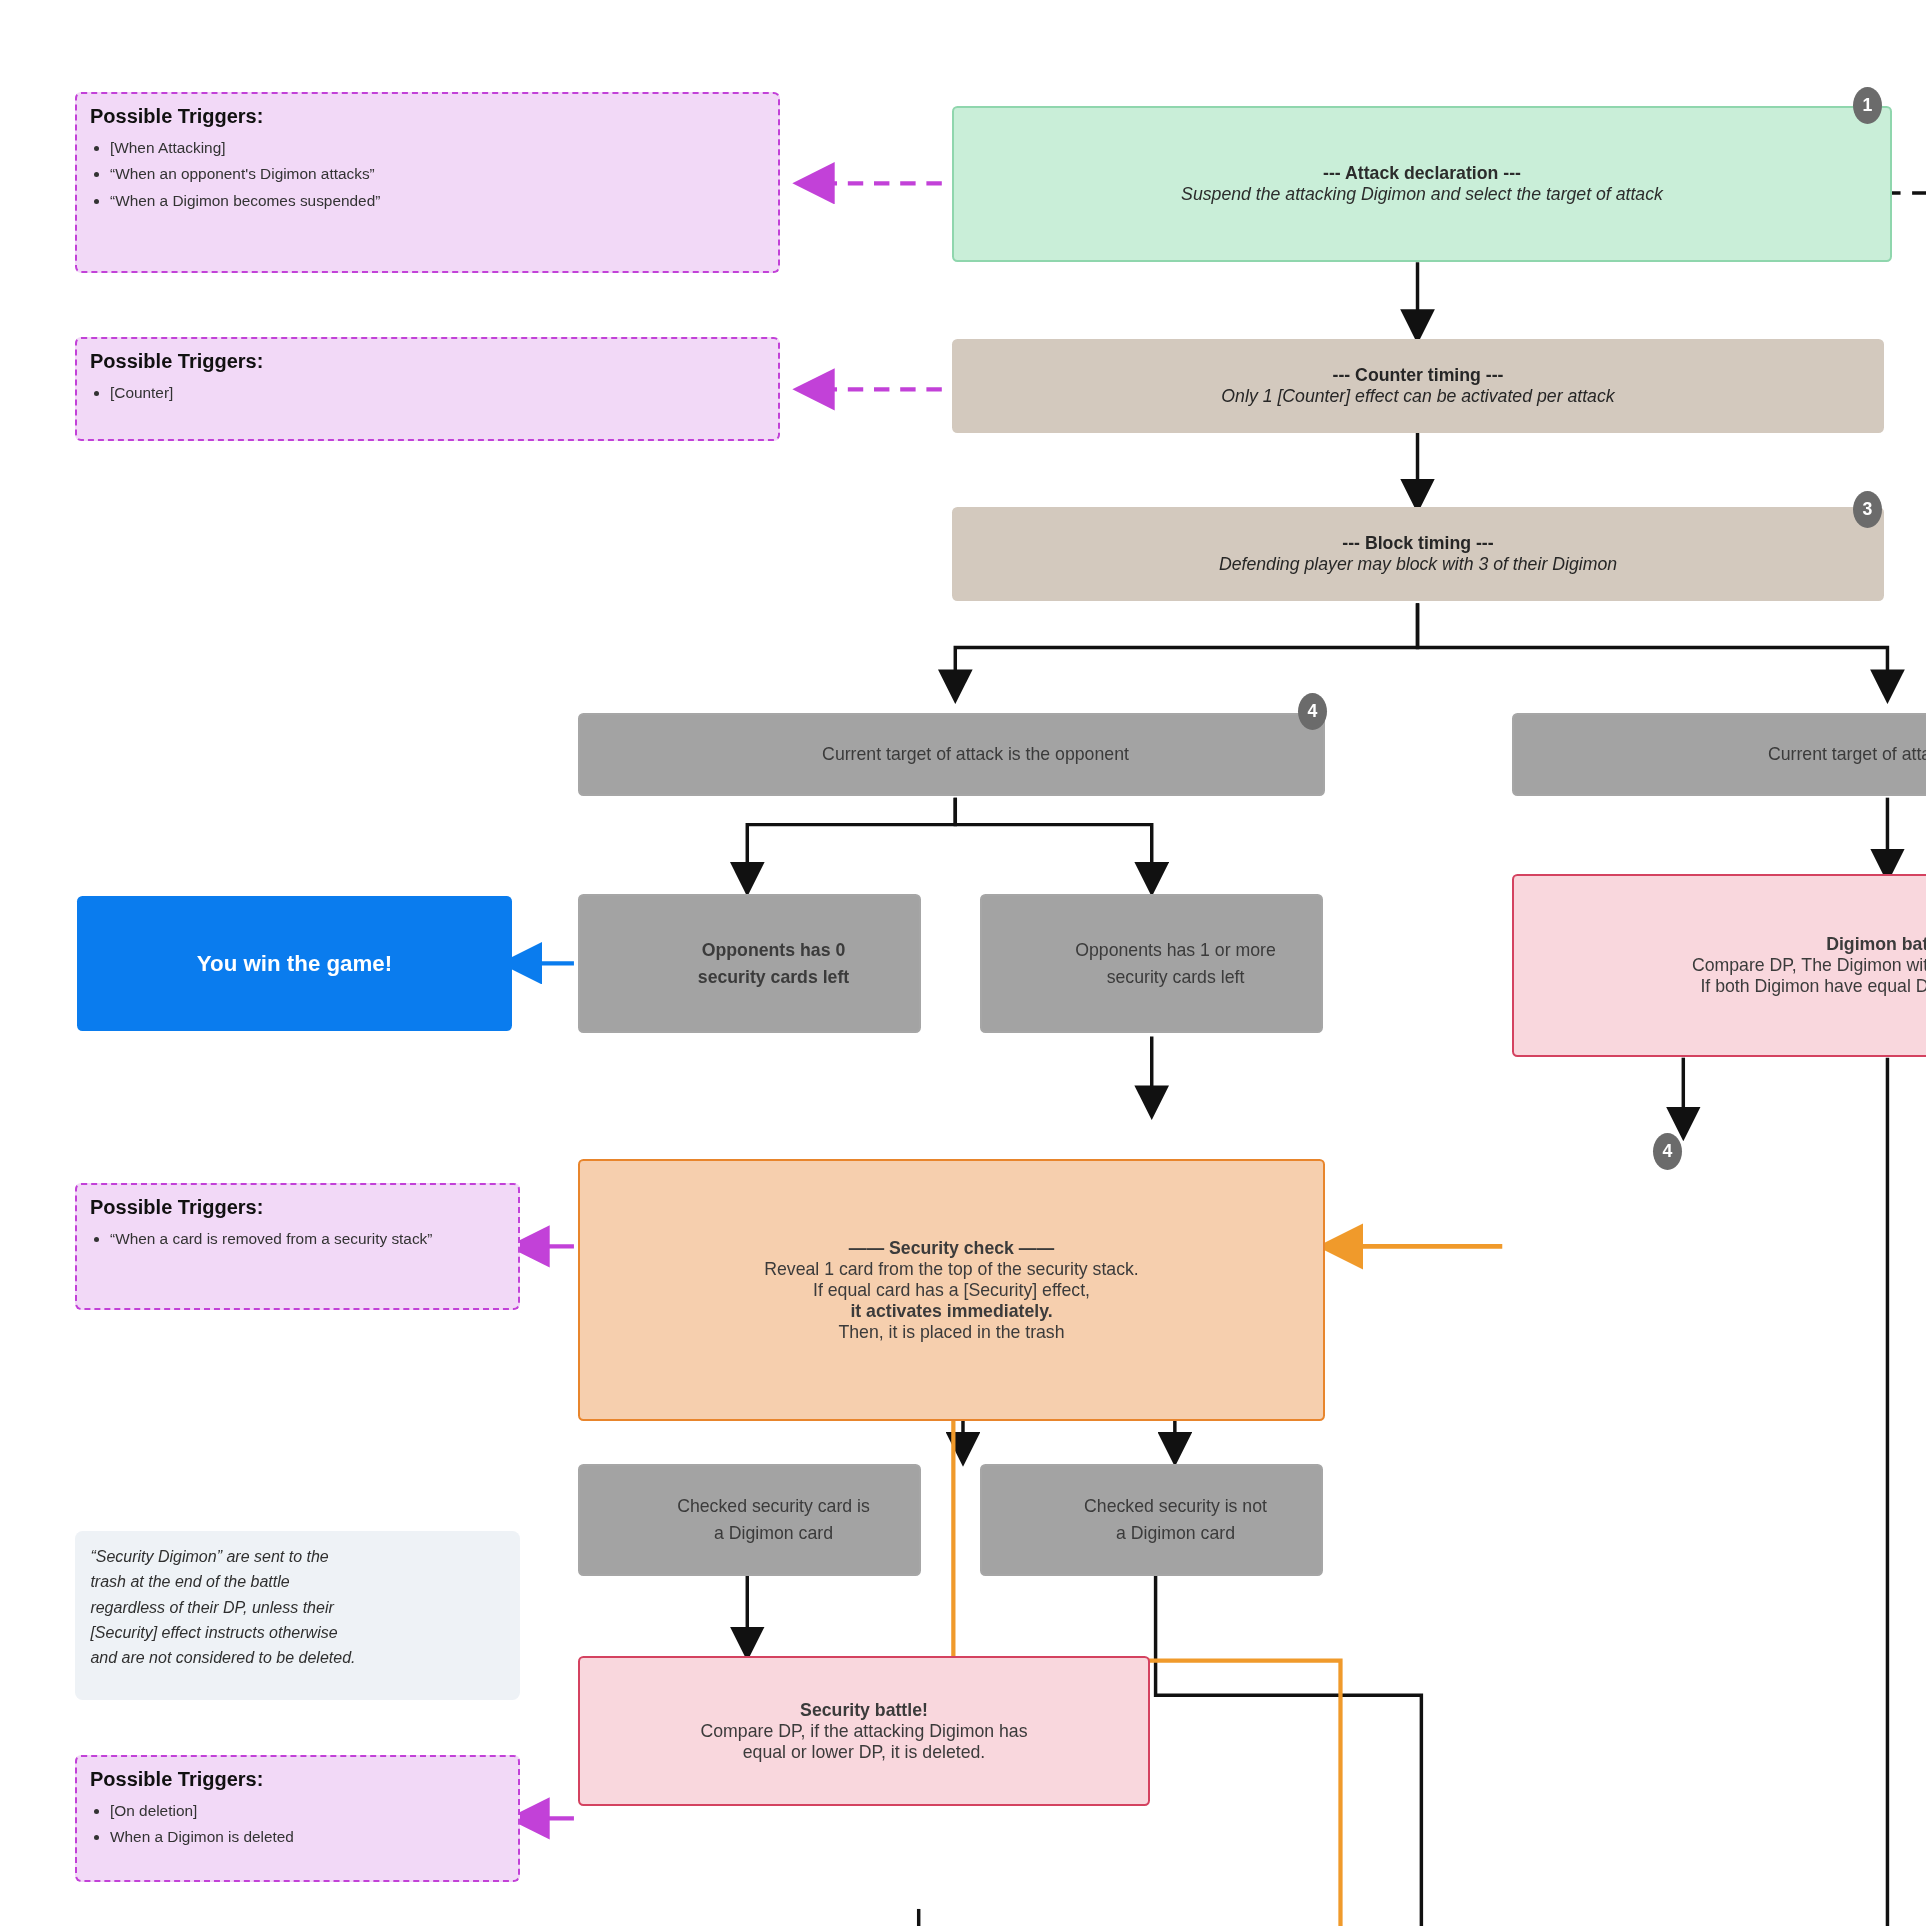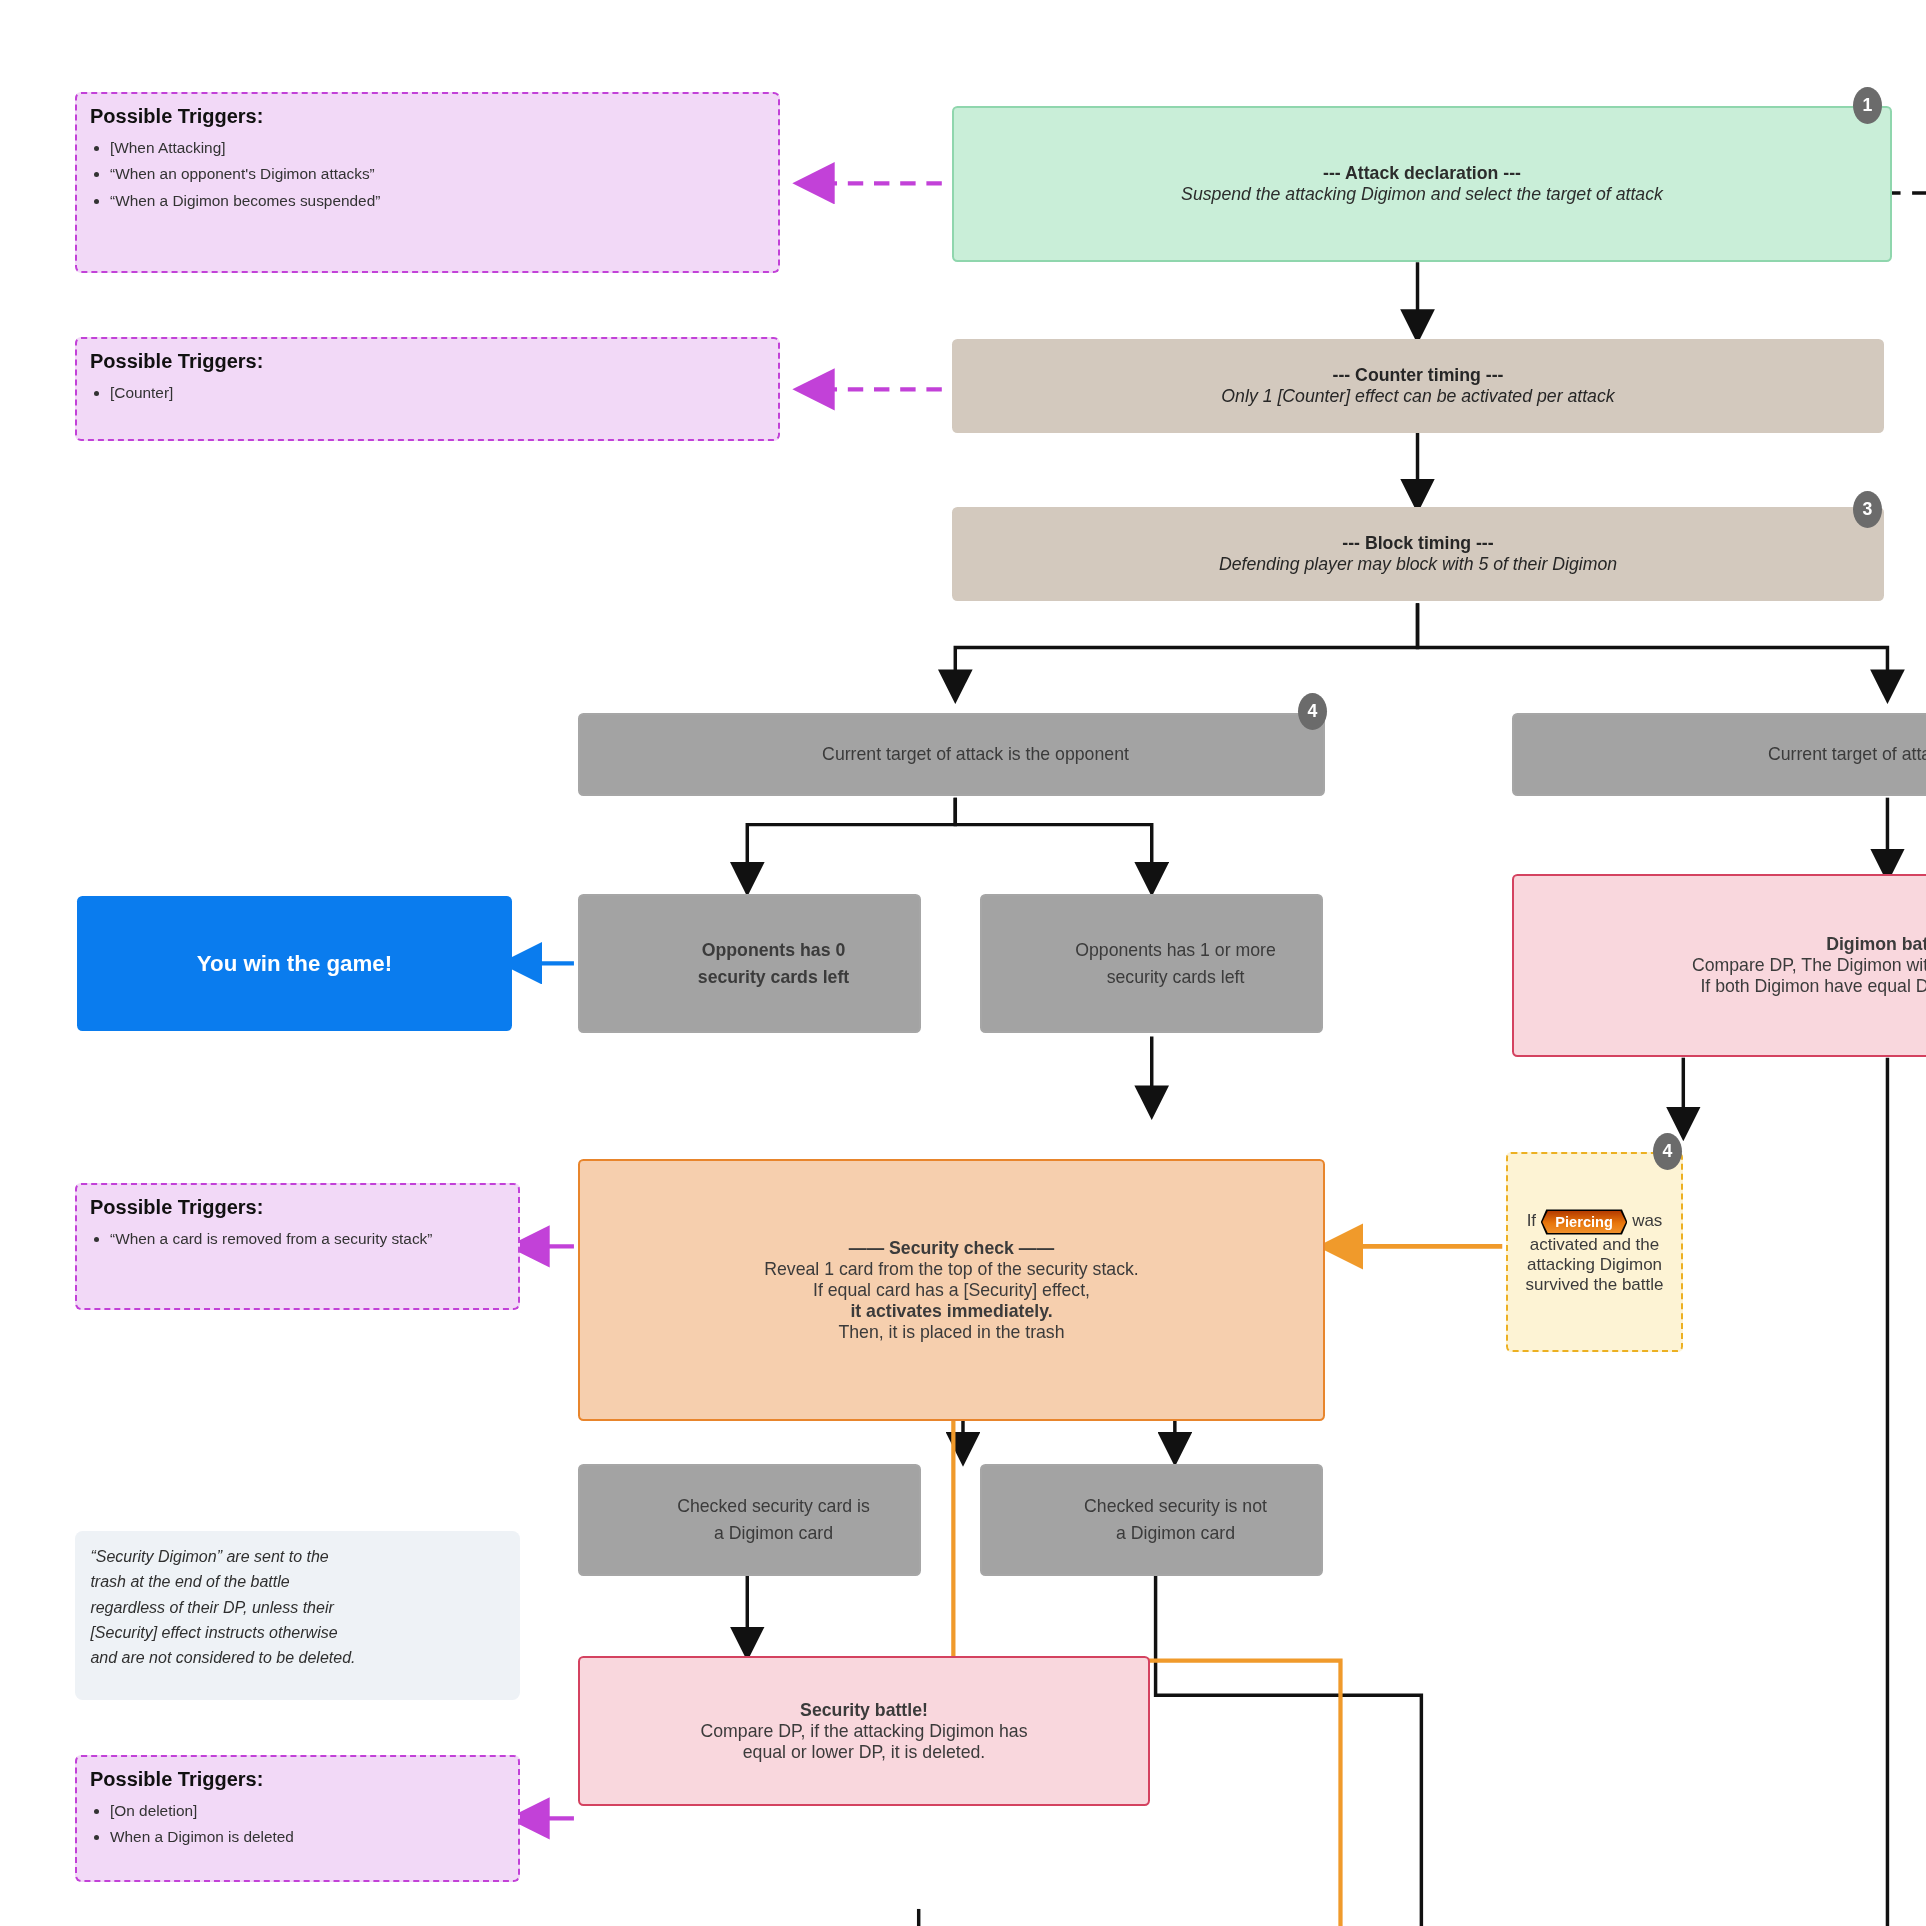--- a/index.html
+++ b/index.html
@@ -150,21 +150,21 @@
   </div>
   <div class="marker" style="left:1853px;top:87px;">1</div>
 
   <div class="node beige" style="left:952px;top:339px;width:932px;height:94px;">
     <span class="line t-title">--- Counter timing ---</span>
     <span class="line t-italic">Only 1 [Counter] effect can be activated per attack</span>
   </div>
 
   <div class="node beige" style="left:952px;top:507px;width:932px;height:94px;">
     <span class="line t-title">--- Block timing ---</span>
-    <span class="line t-italic">Defending player may block with 5 of their Digimon</span>
+    <span class="line t-italic">Defending player may block with 3 of their Digimon</span>
   </div>
   <div class="marker" style="left:1853px;top:491px;">3</div>
 
   <div class="node plain" style="left:578px;top:713px;width:747px;height:83px;">
     <span class="line">Current target of attack is the opponent</span>
   </div>
   <div class="marker" style="left:1298px;top:693px;">4</div>
 
   <div class="node plain" style="left:1512px;top:713px;width:747px;height:83px;">
     <span class="line">Current target of attack is a Digimon</span>
@@ -198,32 +198,20 @@
   </div>
 
   <div class="node orange" style="left:578px;top:1113px;width:747px;height:262px;">
     <span class="line t-title">—— Security check ——</span>
     <span class="line">Reveal 1 card from the top of the security stack.</span>
     <span class="line">If equal card has a [Security] effect,</span>
     <span class="line t-title">it activates immediately.</span>
     <span class="line">Then, it is placed in the trash</span>
   </div>
 
-  <div class="node yellowdash" style="left:1506px;top:1152px;width:177px;height:200px;">
-    <span class="line">
-      <span>If</span>
-      <span class="badge-wrap">
-        <span class="badge">Piercing</span>
-      </span>
-      <span>was</span>
-    </span>
-    <span class="line">activated and the</span>
-    <span class="line">attacking Digimon</span>
-    <span class="line">survived the battle</span>
-  </div>
   <div class="marker" style="left:1653px;top:1133px;">4</div>
 
   <div class="node plain" style="left:578px;top:1464px;width:343px;height:112px;">
     <span class="line">Checked security card is</span>
     <span class="line">a Digimon card</span>
   </div>
 
   <div class="node plain" style="left:980px;top:1464px;width:343px;height:112px;">
     <span class="line">Checked security is not</span>
     <span class="line">a Digimon card</span>

